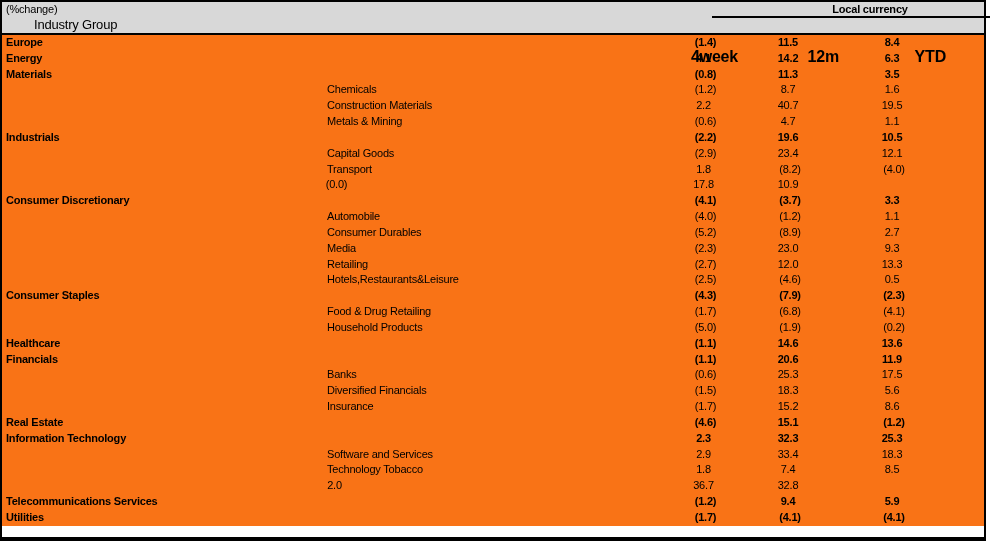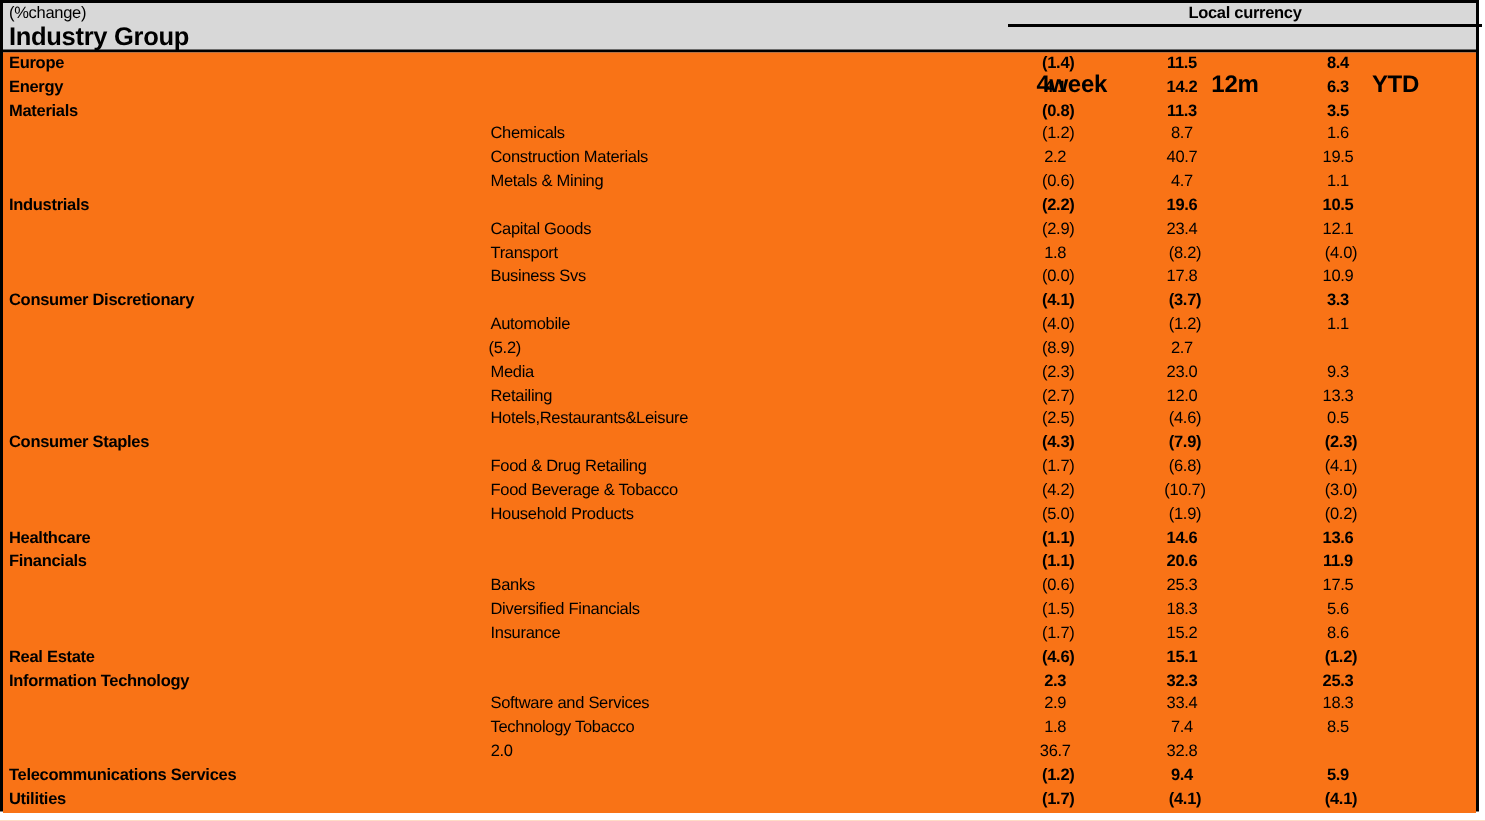--- a/index.html
+++ b/index.html
@@ -15,39 +15,39 @@
     background: #ffffff;
   }
   
   .hdr {
     background: #d8d8d8;
     border-bottom: 2px solid #000;
   }
   .hrow1 {
     display: grid;
     grid-template-columns: 670px 316px;
-    height: 15px; line-height: 14px;
+    height: 15px; line-height: 14px; gap: 40px;
   }
   .h-left {
     padding-left: 4px;
     font-size: 11px; letter-spacing: -0.2px;
   }
   .h-currency {
     text-align: center;
     font-size: 11px; font-weight: bold; letter-spacing: -0.2px;
     border-bottom: 2px solid #000;
   }
   .hrow2 {
     display: grid;
     grid-template-columns: 670px 68px 101px 107px 40px;
     height: 16px; line-height: 16px;
   }
   .h-group {
     padding-left: 4px;
-    font-size: 17px; font-weight: bold; letter-spacing: -0.2px;
+    font-size: 13px; font-weight: normal; letter-spacing: -0.2px; margin-left: 28px;
   }
   .hcol {
     font-size: 16px; font-weight: bold; letter-spacing: -0.2px;
     text-align: right; padding-right: 2px; margin-top: 32px;
   }
   
   .bd { background: #f97316; }
   .row {
     display: grid;
     grid-template-columns: 670px 68px 101px 107px 40px;
@@ -136,41 +136,41 @@
         <div></div>
       </div>
       <div class="row">
         <div class="lbl sub">Transport</div>
         <div class="num plain">1.8</div>
         <div class="num hang">(8.2)</div>
         <div class="num hang">(4.0)</div>
         <div></div>
       </div>
       <div class="row">
-        <div class="lbl sub">Business Svs</div>
         <div class="num hang">(0.0)</div>
         <div class="num plain">17.8</div>
         <div class="num plain">10.9</div>
         <div></div>
       </div>
       <div class="row bold">
         <div class="lbl group">Consumer Discretionary</div>
         <div class="num hang">(4.1)</div>
         <div class="num hang">(3.7)</div>
         <div class="num plain">3.3</div>
         <div></div>
       </div>
       <div class="row">
         <div class="lbl sub">Automobile</div>
         <div class="num hang">(4.0)</div>
         <div class="num hang">(1.2)</div>
         <div class="num plain">1.1</div>
         <div></div>
       </div>
       <div class="row">
+        <div class="lbl sub">Consumer Durables</div>
         <div class="num hang">(5.2)</div>
         <div class="num hang">(8.9)</div>
         <div class="num plain">2.7</div>
         <div></div>
       </div>
       <div class="row">
         <div class="lbl sub">Media</div>
         <div class="num hang">(2.3)</div>
         <div class="num plain">23.0</div>
         <div class="num plain">9.3</div>
@@ -198,27 +198,20 @@
         <div></div>
       </div>
       <div class="row">
         <div class="lbl sub">Food &amp; Drug Retailing</div>
         <div class="num hang">(1.7)</div>
         <div class="num hang">(6.8)</div>
         <div class="num hang">(4.1)</div>
         <div></div>
       </div>
       <div class="row">
-        <div class="lbl sub">Food Beverage &amp; Tobacco</div>
-        <div class="num hang">(4.2)</div>
-        <div class="num hang">(10.7)</div>
-        <div class="num hang">(3.0)</div>
-        <div></div>
-      </div>
-      <div class="row">
         <div class="lbl sub">Household Products</div>
         <div class="num hang">(5.0)</div>
         <div class="num hang">(1.9)</div>
         <div class="num hang">(0.2)</div>
         <div></div>
       </div>
       <div class="row bold">
         <div class="lbl group">Healthcare</div>
         <div class="num hang">(1.1)</div>
         <div class="num plain">14.6</div>

